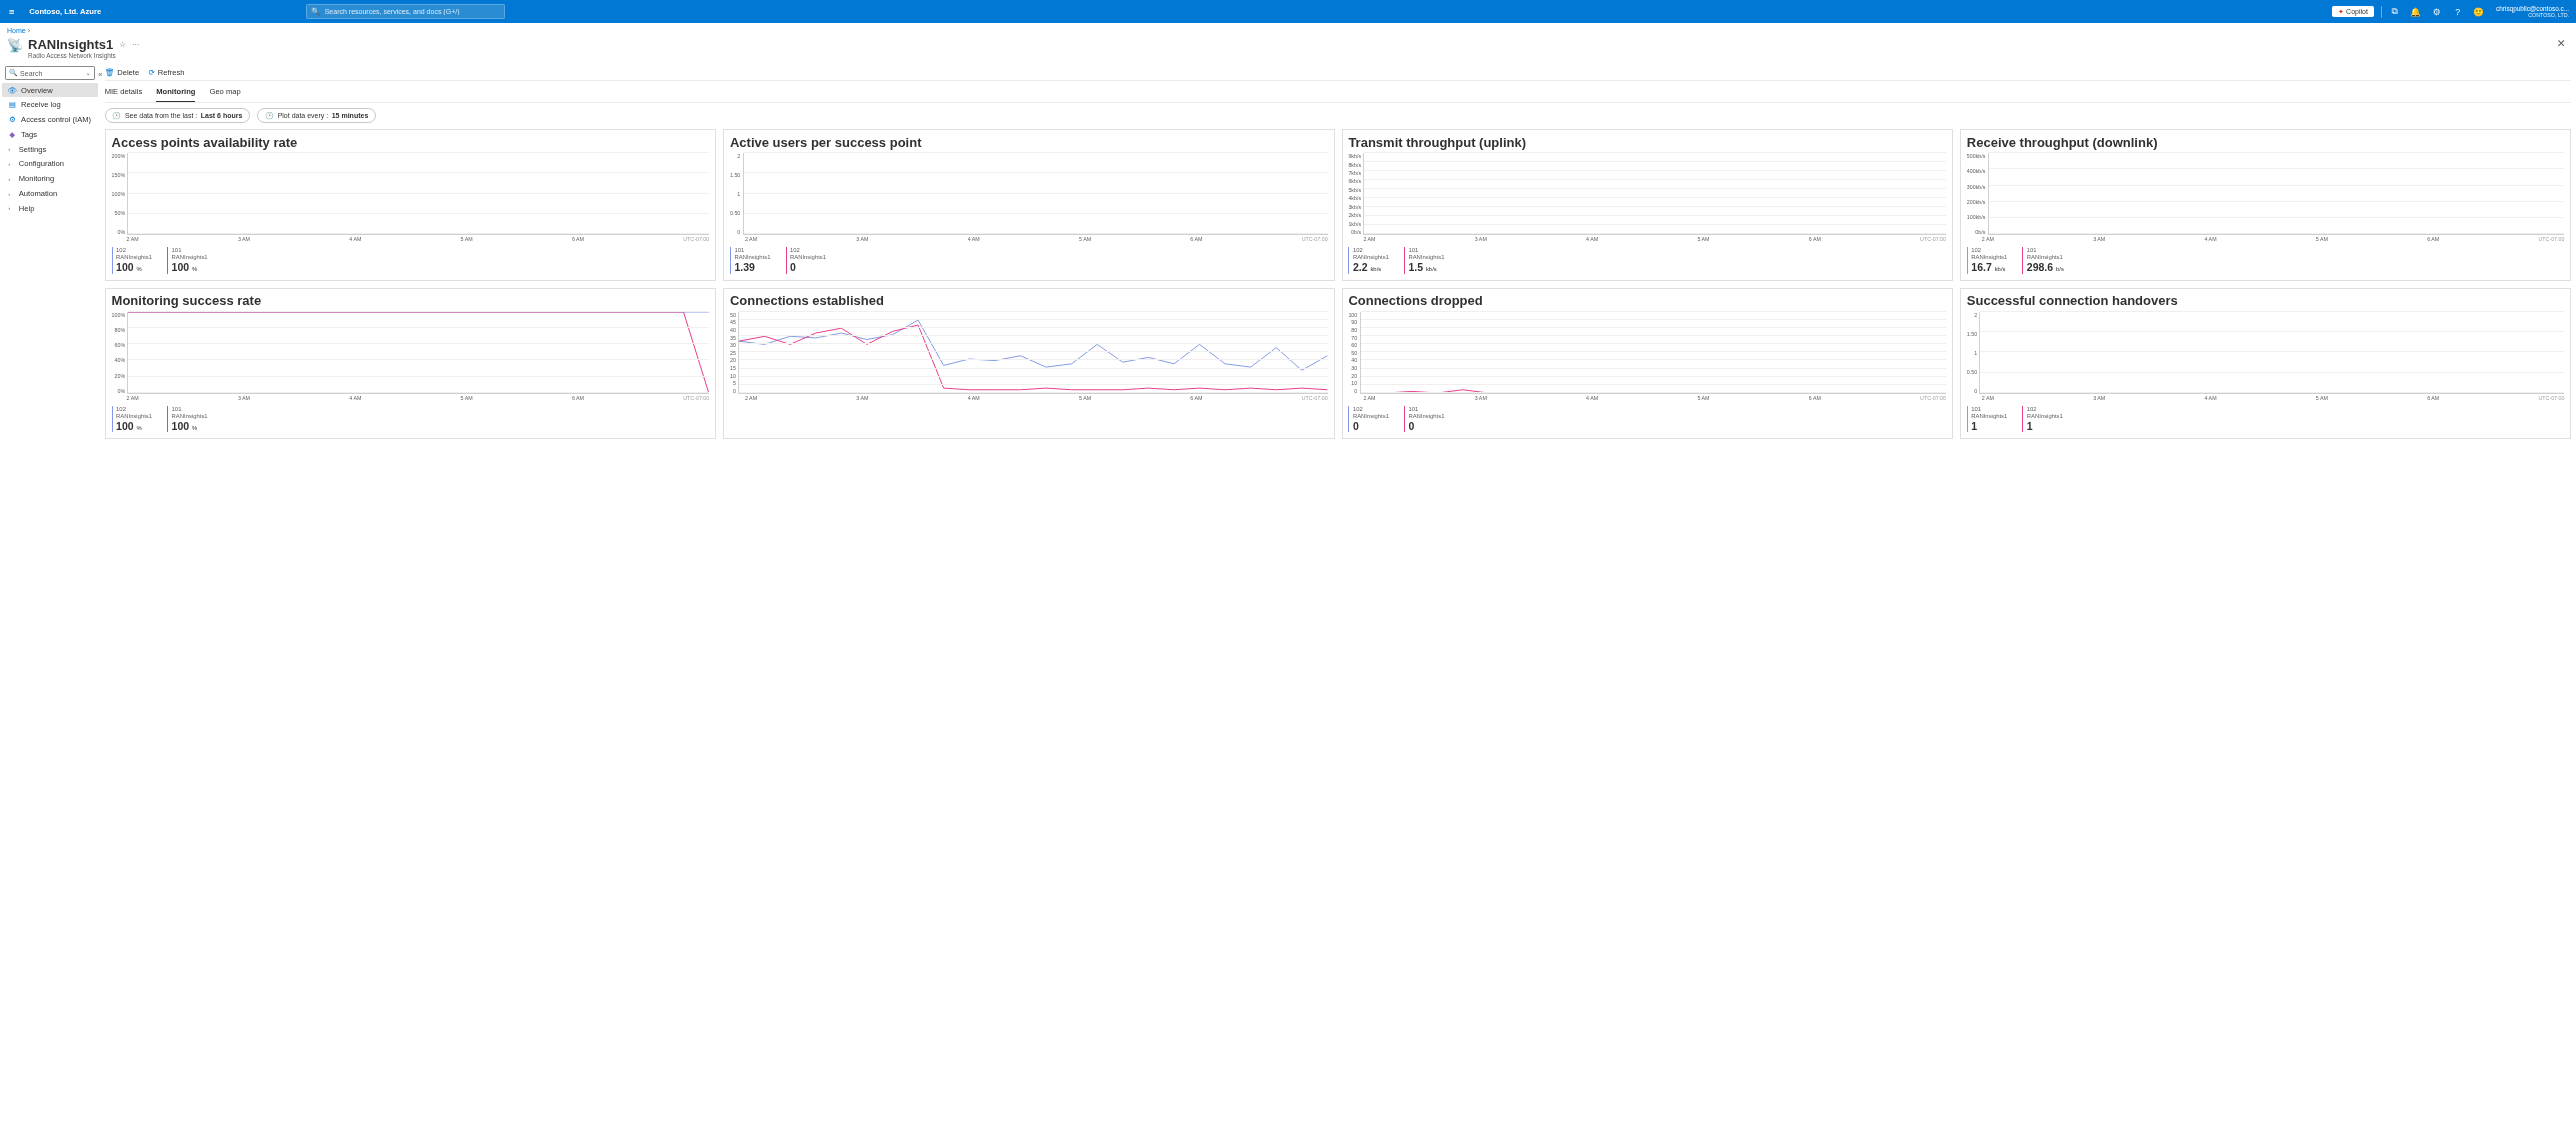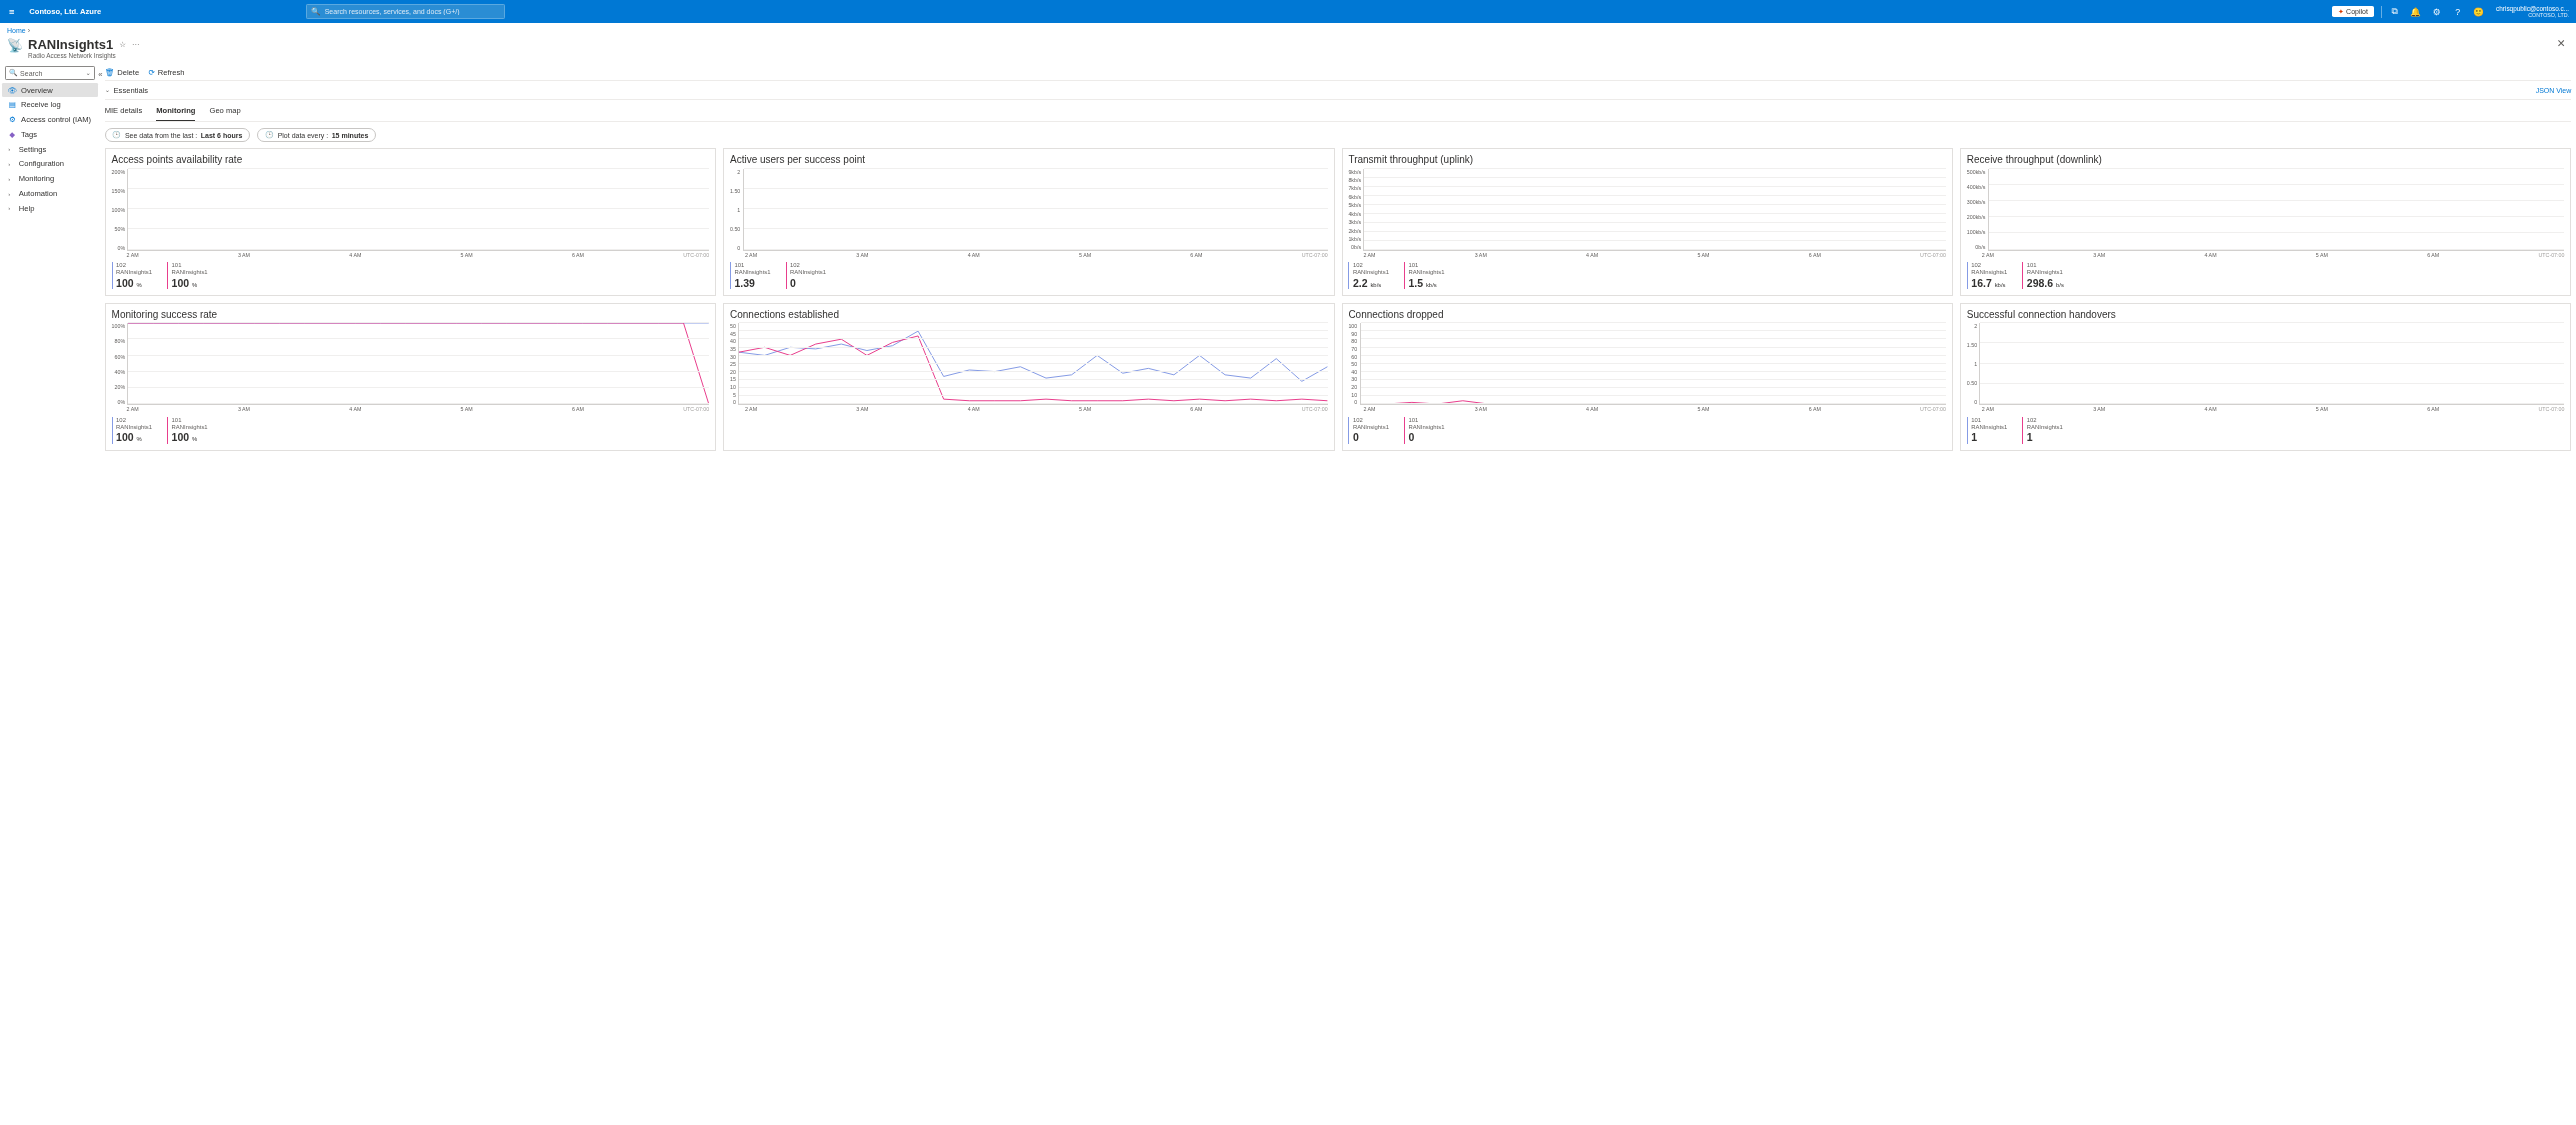--- a/index.html
+++ b/index.html
@@ -49,21 +49,21 @@
 .tabs { display:flex; gap:14px; padding:3.5px 0 0; border-bottom:0.6px solid #edebe9; }
 .tab { padding:2.3px 0 4.7px; font-size:7.6px; cursor:pointer; color:#323130; }
 .tab.active { border-bottom:1.2px solid #323130; font-weight:600; }
 
 .pills { display:flex; gap:7px; padding:5.9px 0; }
 .pill { border:0.6px solid #c8c6c4; border-radius:8.2px; padding:2.3px 7px; font-size:7px; display:flex; align-items:center; gap:3.5px; cursor:pointer; background:#fff;}
 .pill .bold { font-weight:600; }
 
 .grid { display:grid; grid-template-columns: repeat(4, 1fr); gap:7px; }
 .card { border:0.6px solid #e1dfdd; padding:4.7px 5.9px 5.9px; }
-.card-title { font-size:10px; font-weight:400; margin-bottom:3.5px; }
+.card-title { font-size:13px; font-weight:700; margin-bottom:3.5px; }
 
 .chart-wrap { display:flex; height:82px; font-size:5.3px; color:#605e5c; }
 .yaxis { display:flex; flex-direction:column; justify-content:space-between; align-items:flex-end; padding-right:2.3px; }
 .plot { flex:1; position:relative; border-left:0.6px solid #d2d0ce; border-bottom:0.6px solid #d2d0ce; display:flex; align-items:flex-end; gap:0.6px; }
 .plot .gridline { position:absolute; left:0; right:0; border-top:0.6px solid #f0efee; }
 .barcol { flex:1; display:flex; flex-direction:column-reverse; align-items:stretch; }
 .xaxis { display:flex; justify-content:space-between; font-size:5.3px; color:#605e5c; padding:1.2px 0 0 15px; }
 .tz { color:#a19f9d; }
 
 .legend { display:flex; gap:15px; padding-top:4.7px; }
@@ -173,25 +173,20 @@
       <div class="cmd">
         <span style="color:#0078d4;">🗑</span>
         <span>Delete</span>
       </div>
       <div class="cmd">
         <span style="color:#0078d4;">⟳</span>
         <span>Refresh</span>
       </div>
     </div>
 
-    <div class="essentials">
-      <span class="chev">⌄</span>
-      <span>Essentials</span>
-      <span class="json-view">JSON View</span>
-    </div>
 
     <div class="tabs" id="tabs">
         <div class="tab">MIE details</div>
         <div class="tab active">Monitoring</div>
         <div class="tab">Geo map</div>
       </div>
 
     <div class="pills">
       <div class="pill">
         <span>🕒</span>

